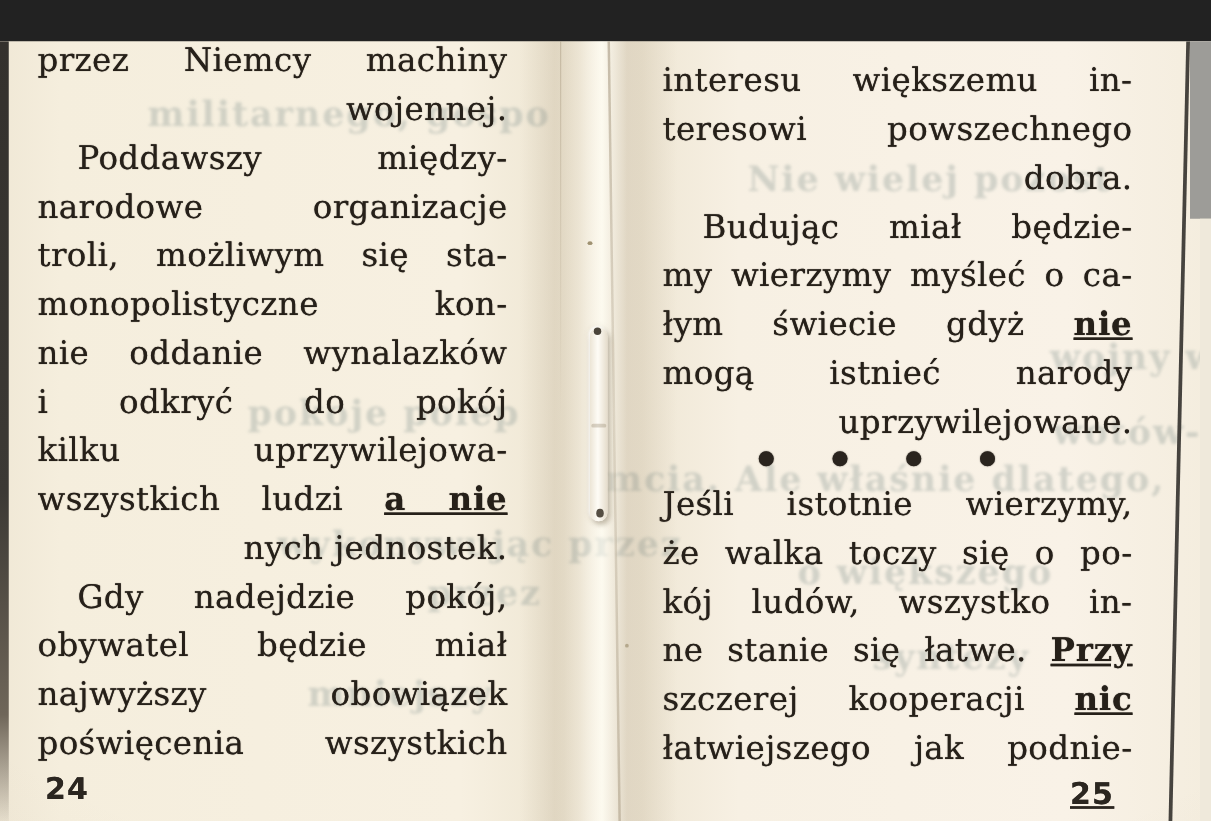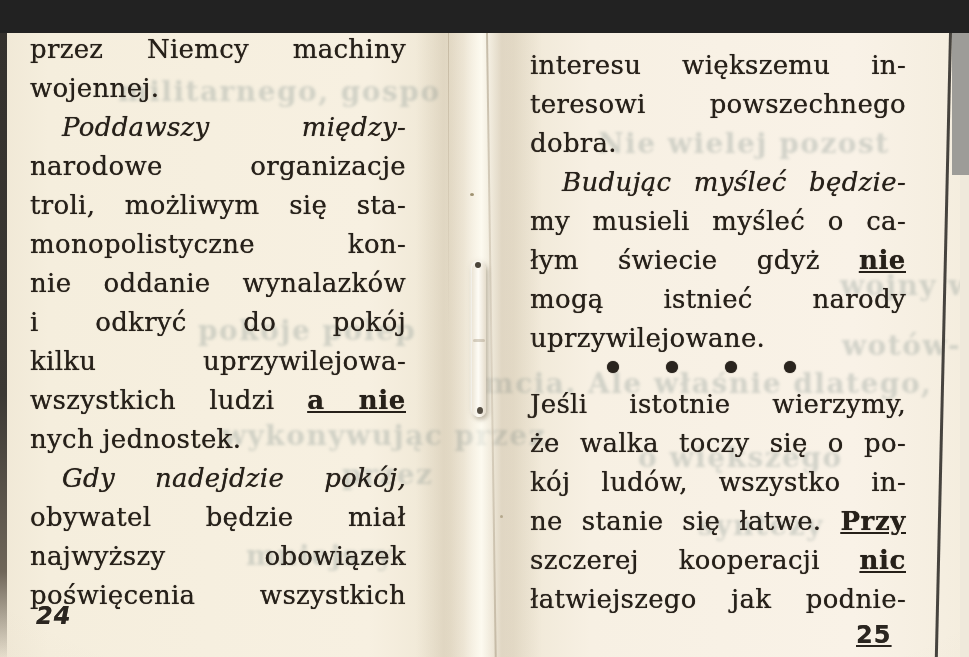--- a/index.html
+++ b/index.html
@@ -16,29 +16,29 @@
   .text-block{
     position:absolute;width:376px;color:#262019;
     font-size:26px;line-height:39px;letter-spacing:0.3px;
     text-shadow:0 0 0.7px rgba(38,32,26,0.85);
     text-justify:inter-word;
   }
   #text-left{left:30px;top:-3px;}
   #text-right-1{left:530px;top:13px;}
   #text-right-2{left:530px;top:352px;}
   .line{text-align:justify;text-align-last:justify;}
-  .line.nj{text-align:left;text-align-last:auto;}
-  .line.ind{padding-left:32px;font-style:italic;}
+  .line.nj{text-align:right;text-align-last:auto;}
+  .line.ind{padding-left:32px;}
   .line .b{font-weight:700;letter-spacing:0.6px;text-decoration:underline;}
   .page-number{
     position:absolute;font-family:"DejaVu Sans","Liberation Sans",sans-serif;
     font-weight:700;font-size:24px;color:#2b2620;letter-spacing:1px;
     text-shadow:0 0 0.5px rgba(43,38,32,0.8);
   }
-  #pn-left{left:36px;top:569px;font-style:italic;}
+  #pn-left{left:36px;top:584px;}
   #pn-right{left:856px;top:588px;text-decoration:underline;}
   
   .dots{position:absolute;left:607px;top:328px;display:flex;gap:47px;}
   .dot{width:12px;height:12px;border-radius:50%;background:#2a241e;box-shadow:0 0 1px rgba(42,36,30,0.9);}
   
   .ghost{
     position:absolute;color:#99a49e;opacity:0.40;filter:blur(1.4px);
     font-weight:700;font-size:28px;letter-spacing:1.5px;white-space:nowrap;
   }
   
@@ -122,22 +122,22 @@
       <div class="line"><span>obywatel będzie miał</span></div>
       <div class="line"><span>najwyższy obowiązek</span></div>
       <div class="line"><span>poświęcenia wszystkich</span></div>
     </div>
   <div class="page-number" id="pn-left">24</div>
 
   <div class="text-block" id="text-right-1">
       <div class="line"><span>interesu większemu in-</span></div>
       <div class="line"><span>teresowi powszechnego</span></div>
       <div class="line nj"><span>dobra.</span></div>
-      <div class="line ind"><span>Budując myśleć będzie-</span></div>
-      <div class="line"><span>my musieli myśleć o ca-</span></div>
+      <div class="line ind"><span>Budując miał będzie-</span></div>
+      <div class="line"><span>my wierzymy myśleć o ca-</span></div>
       <div class="line"><span>łym świecie gdyż </span><span class="b">nie</span></div>
       <div class="line"><span>mogą istnieć narody</span></div>
       <div class="line nj"><span>uprzywilejowane.</span></div>
     </div>
   <div class="dots" id="dots-row">
       <span class="dot"></span>
       <span class="dot"></span>
       <span class="dot"></span>
       <span class="dot"></span>
     </div>

